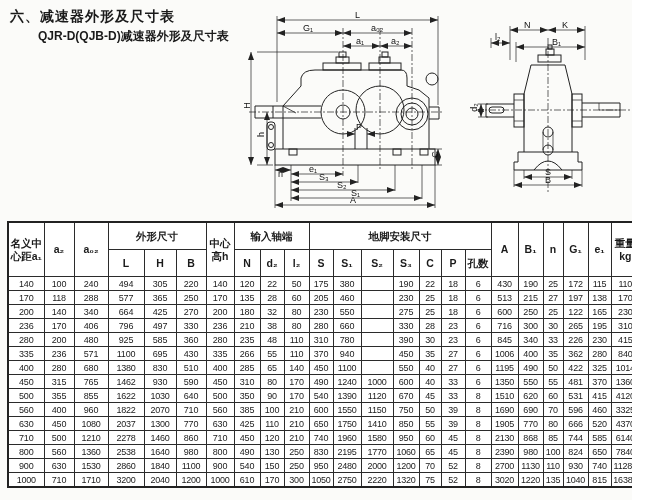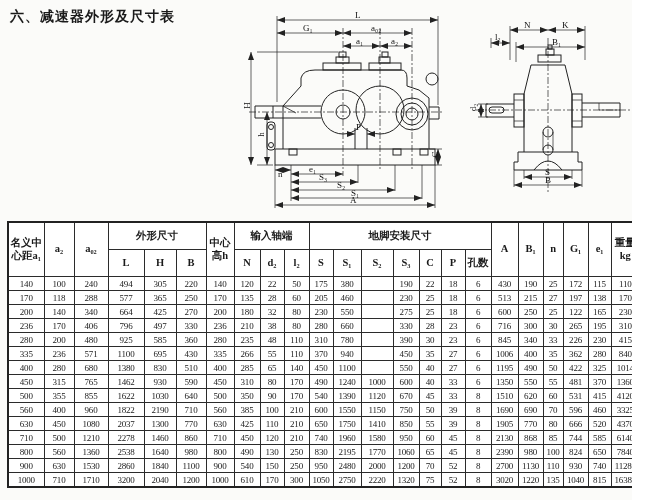--- a/index.html
+++ b/index.html
@@ -1,17 +1,17 @@
 <!DOCTYPE html>
 <html><head>
 <meta charset="utf-8">
 <style>
   html,body{margin:0;padding:0;}
   .page{position:relative;width:632px;height:500px;background:#fbfbf9;overflow:hidden;
-        font-family:Liberation Serif, serif;color:#1a1a1a;}
+        font-family:Liberation Sans, sans-serif;color:#1a1a1a;}
   .title{position:absolute;left:10px;top:8px;font-size:14px;font-weight:bold;letter-spacing:1px;}
   .subtitle{position:absolute;left:38px;top:28px;font-size:12px;font-weight:bold;}
   .drawing{position:absolute;left:243px;top:2px;width:402px;height:212px;}
   .view{position:absolute;top:0;}
   .front{left:0;width:205px;height:210px;}
   .side{left:225px;width:177px;height:210px;}
   .view svg{display:block;}
   .dimlbl{position:absolute;font-size:9px;line-height:9px;white-space:nowrap;color:#111;}
   .tbl-title{position:absolute;left:8px;top:204px;font-size:12px;font-weight:bold;letter-spacing:1px;}
   table{position:absolute;left:7px;top:221px;width:632px;border-collapse:collapse;table-layout:fixed;
@@ -19,20 +19,21 @@
   th,td{border:1px solid #2b2b2b;text-align:center;vertical-align:middle;padding:0;overflow:hidden;}
   thead th{font-size:10.5px;font-weight:bold;white-space:pre-line;line-height:1.2;height:26px;}
   tbody td{font-size:9px;height:13px;letter-spacing:-0.2px;}
 </style>
 </head>
 <body>
 
 <div class="page">
 
   <div class="title">六、减速器外形及尺寸表</div>
+  <div class="subtitle">QJR-D(QJB-D)减速器外形及尺寸表</div>
 
   <div class="drawing">
 
     <div class="view front">
       <svg width="205" height="210" viewBox="0 0 205 210">
         <defs>
           <marker id="fa" markerWidth="9" markerHeight="6" refX="8" refY="3" orient="auto" markerUnits="userSpaceOnUse">
               <path d="M0,0L8,3L0,6Z" fill="#222"></path>
             </marker>
           <marker id="fb" markerWidth="9" markerHeight="6" refX="0" refY="3" orient="auto" markerUnits="userSpaceOnUse">
@@ -450,21 +451,21 @@
           <td>60</td>
           <td>531</td>
           <td>415</td>
           <td>4120</td>
         </tr>
         <tr>
           <td>560</td>
           <td>400</td>
           <td>960</td>
           <td>1822</td>
-          <td>2190</td>
+          <td>2070</td>
           <td>710</td>
           <td>560</td>
           <td>385</td>
           <td>100</td>
           <td>210</td>
           <td>600</td>
           <td>1550</td>
           <td>1150</td>
           <td>750</td>
           <td>50</td>

